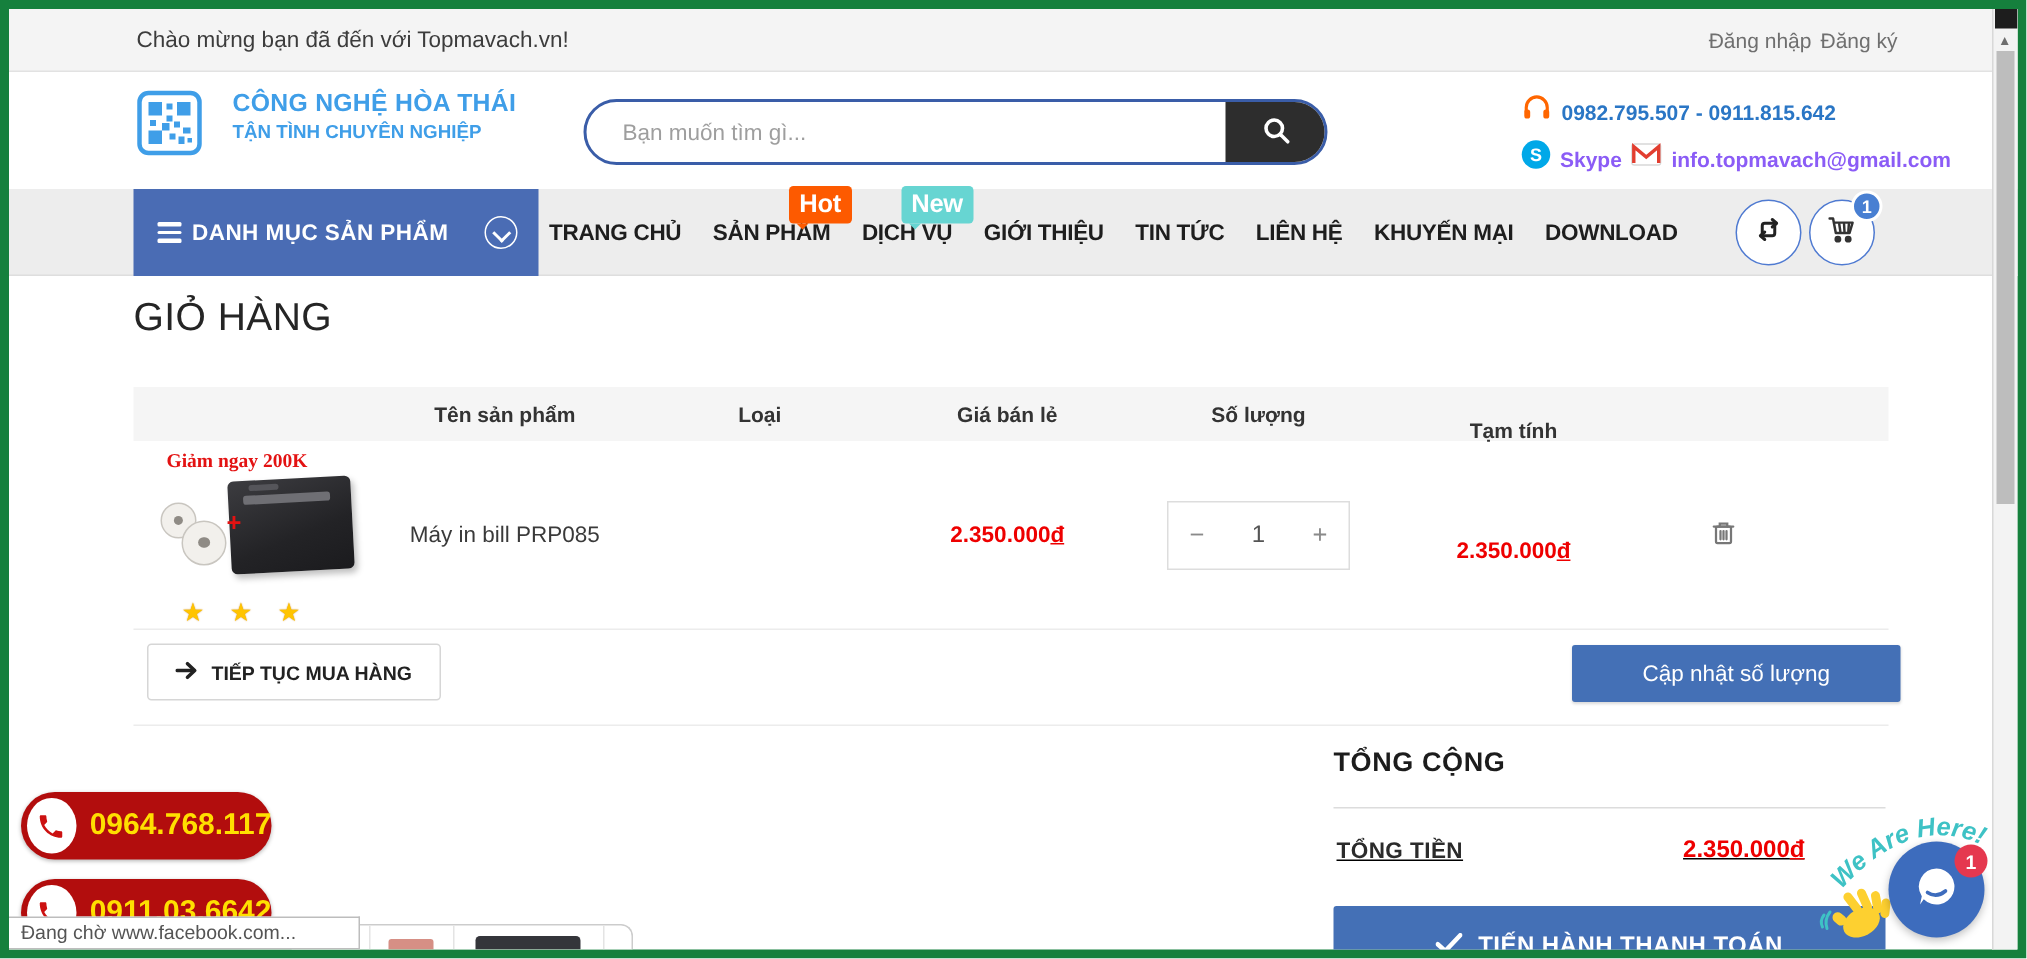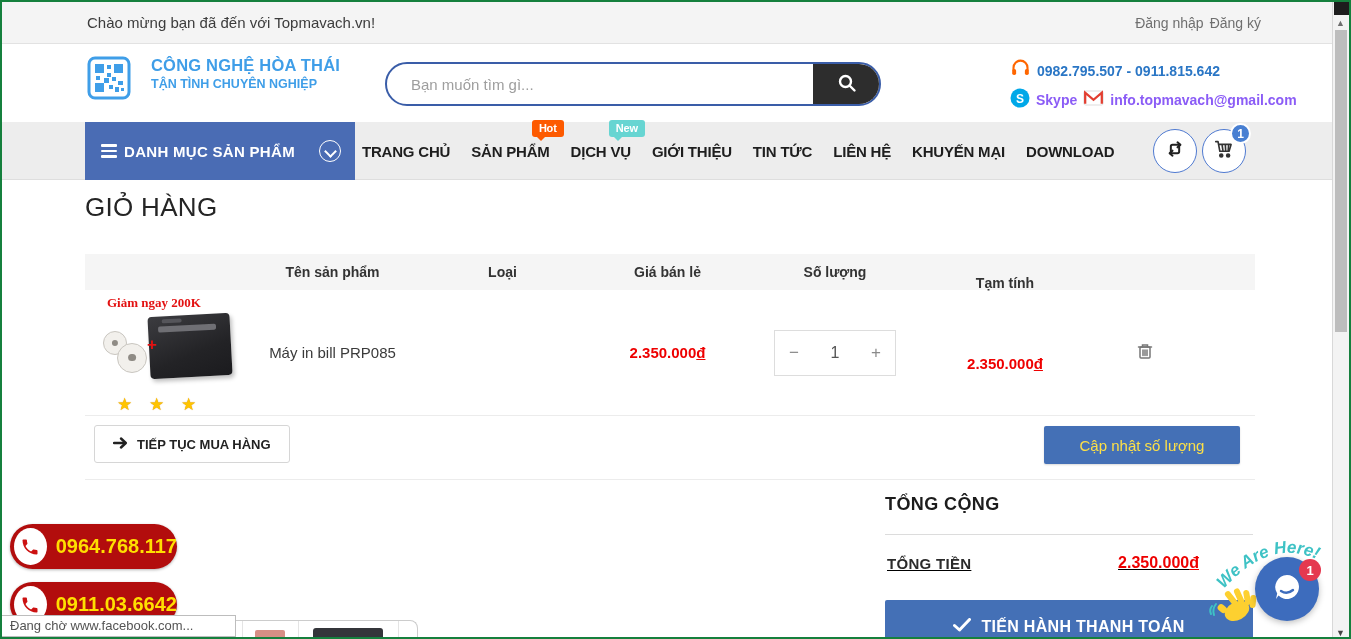--- a/index.html
+++ b/index.html
@@ -1,18 +1,18 @@
 <!DOCTYPE html>
 <html><head>
 <meta charset="utf-8">
 <style>
   * { margin:0; padding:0; box-sizing:border-box; }
   html,body { background:#fff; }
   body { font-family:"Liberation Sans","DejaVu Sans",sans-serif; }
-  #screen { position:relative; width:1351px; height:639px; background:#fff; overflow:hidden; border:2px solid #15803d; }
+  #screen { position:relative; width:1351px; height:639px; background:#fff; overflow:hidden; border:6px solid #15803d; }
 
   
   .topbar { position:absolute; left:0; top:0; width:1351px; height:42px; background:#f4f4f4; border-bottom:1px solid #e2e2e2; }
   .topbar .welcome { position:absolute; left:85px; top:12px; font-size:15px; color:#3c3c3c; }
   .topbar .auth { position:absolute; right:92px; top:13px; display:flex; gap:6px; }
   .topbar .auth a { font-size:14px; color:#6f6f6f; text-decoration:none; cursor:pointer; }
 
   
   .header { position:absolute; left:0; top:42px; width:1351px; height:78px; background:#fff; }
   .logo { position:absolute; left:85px; top:12px; display:flex; align-items:flex-start; gap:20px; cursor:pointer; }
@@ -30,21 +30,21 @@
   
   .navbar { position:absolute; left:0; top:120px; width:1351px; height:58px; background:#ededed; border-bottom:1px solid #dedede; }
   .catalog { position:absolute; left:83px; top:0; width:270px; height:58px; background:#4a6cb4; display:flex; align-items:center; padding:0 14px 0 16px; cursor:pointer; }
   .burger { width:16px; display:flex; flex-direction:column; gap:3px; margin-right:7px; }
   .burger span { display:block; height:2.5px; background:#fff; border-radius:1px; }
   .catalog .cat-label { color:#fff; font-weight:bold; font-size:15px; letter-spacing:.3px; flex:1; }
   .cat-circle { width:22px; height:22px; border:1.5px solid #fff; border-radius:50%; position:relative; }
   .cat-circle::after { content:""; position:absolute; left:6px; top:6px; width:7px; height:7px; border-right:2px solid #fff; border-bottom:2px solid #fff; transform:rotate(45deg); }
   .menu { position:absolute; left:360px; top:0; height:58px; display:flex; align-items:center; gap:21px; }
   .menu a { position:relative; font-size:15px; font-weight:bold; color:#1e1e1e; text-decoration:none; letter-spacing:-0.2px; cursor:pointer; white-space:nowrap; }
-  .badge { position:absolute; top:-23px; right:-14px; color:#fff; font-size:11px; font-weight:bold; padding:2px 7px 3px; border-radius:3px; }
+  .badge { position:absolute; top:-23px; right:-14px; color:#fff; font-size:17px; font-weight:bold; padding:2px 7px 3px; border-radius:3px; }
   .badge::after { content:""; position:absolute; left:5px; bottom:-4px; border:4px solid transparent; border-bottom:none; }
   .badge.hot { background:#fd5a00; } .badge.hot::after { border-top-color:#fd5a00; }
   .badge.new { background:#67d5d2; } .badge.new::after { border-top-color:#67d5d2; }
   .nav-circles { position:absolute; right:107px; top:7px; display:flex; gap:5px; }
   .nav-circle { position:relative; width:44px; height:44px; border:1px solid #4f7ad1; border-radius:50%; background:#fff; display:flex; align-items:center; justify-content:center; cursor:pointer; }
   .cart-count { position:absolute; right:-6px; top:-7px; width:21px; height:21px; background:#487fd2; color:#fff; border-radius:50%; font-size:12px; font-weight:bold; display:flex; align-items:center; justify-content:center; border:2px solid #fff; }
 
   
   .page-title { position:absolute; left:83px; top:190px; font-size:26px; font-weight:500; color:#252525; letter-spacing:.3px; }
   .cart-table { position:absolute; left:83px; top:252px; width:1170px; }
@@ -70,21 +70,21 @@
   .printer::after { content:""; position:absolute; left:14px; top:3px; width:20px; height:4px; background:#55555a; border-radius:2px; }
   .roll { position:absolute; background:#f2f0ec; border:1px solid #c9c6c0; border-radius:50%; }
   .roll::after { content:""; position:absolute; left:50%; top:50%; transform:translate(-50%,-50%); width:28%; height:28%; background:#8f8b85; border-radius:50%; }
   .roll1 { left:8px; top:36px; width:24px; height:24px; }
   .roll2 { left:22px; top:48px; width:30px; height:30px; }
   .plus-red { position:absolute; left:52px; top:40px; color:#e31212; font-size:17px; font-weight:bold; }
   .stars { position:absolute; left:22px; bottom:-4px; font-size:17px; letter-spacing:6px; color:#ffc400; text-shadow:0 0 1px #c77c00; }
 
   
   .continue-btn { position:absolute; left:92px; top:423px; height:38px; background:#fff; border:1px solid #d6d6d6; border-radius:3px; display:flex; align-items:center; gap:9px; padding:0 18px; font-size:13px; font-weight:bold; color:#222; cursor:pointer; font-family:inherit; }
-  .update-btn { position:absolute; left:1042px; top:424px; width:196px; height:38px; background:#4470b6; color:#fde047; border:none; border-radius:2px; font-size:15px; cursor:pointer; font-family:inherit; box-shadow:0 1px 2px rgba(0,0,0,.15); }
+  .update-btn { position:absolute; left:1042px; top:424px; width:219px; height:38px; background:#4470b6; color:#ffffff; border:none; border-radius:2px; font-size:15px; cursor:pointer; font-family:inherit; box-shadow:0 1px 2px rgba(0,0,0,.15); }
   .section-divider { position:absolute; left:83px; top:477px; width:1170px; height:1px; background:#ececec; }
 
   
   .totals { position:absolute; left:883px; top:488px; width:368px; height:160px; }
   .totals h2 { position:absolute; left:0; top:4px; font-size:18px; font-weight:bold; color:#1c1c1c; letter-spacing:.4px; }
   .totals .divider { position:absolute; left:0; top:44px; width:100%; height:1px; background:#dcdcdc; }
   .totals .trow2 { position:absolute; left:2px; top:64px; width:100%; display:flex; align-items:center;text-decoration:underline; }
   .totals .tlabel { font-size:15px; font-weight:bold; color:#2b2b2b; letter-spacing:.3px; }
   .totals .tvalue { margin-left:auto; margin-right:56px; font-size:16px; font-weight:bold; color:#ee0000; }
   .checkout-btn { position:absolute; left:0; top:110px; width:368px; height:54px; background:#4470b6; border:none; border-radius:2px; color:#fff; font-size:16px; font-weight:bold; display:flex; align-items:center; justify-content:center; gap:10px; cursor:pointer; font-family:inherit; letter-spacing:.3px; }

